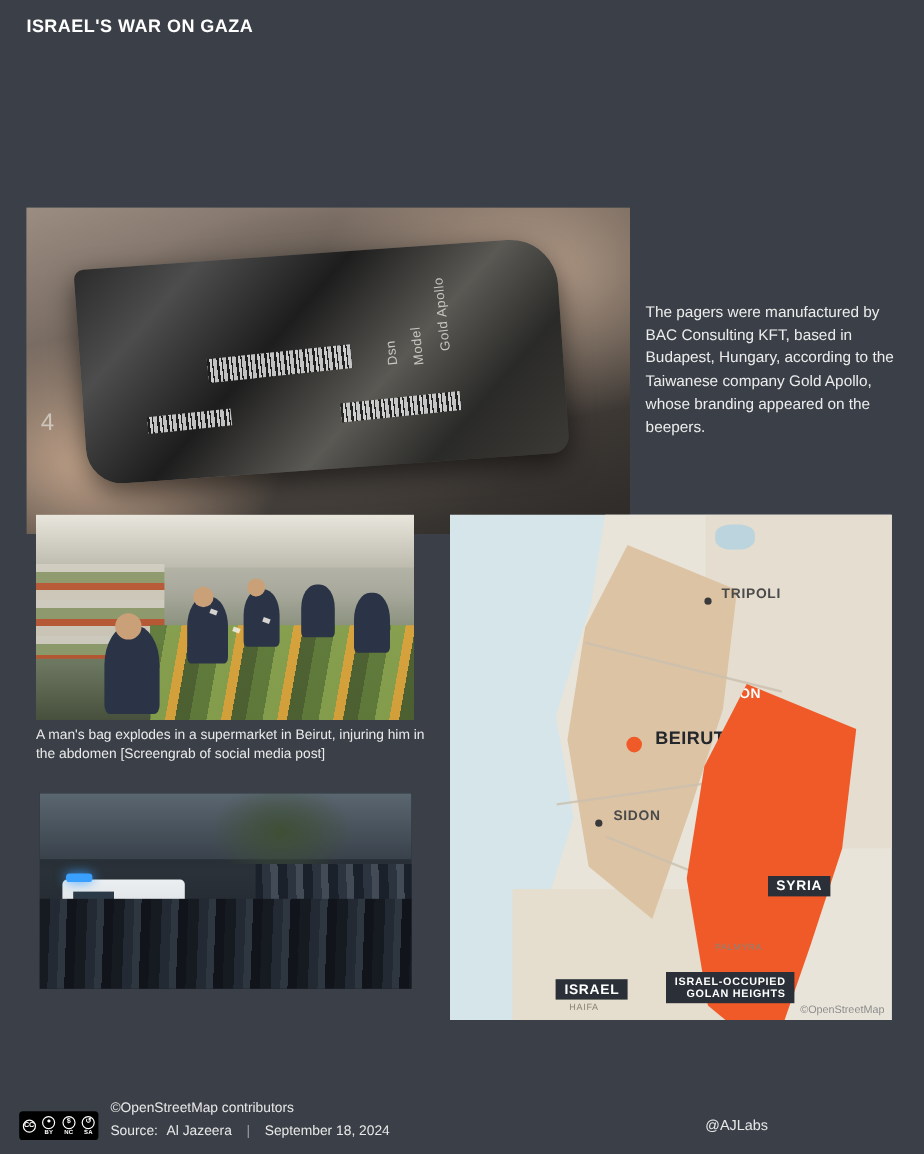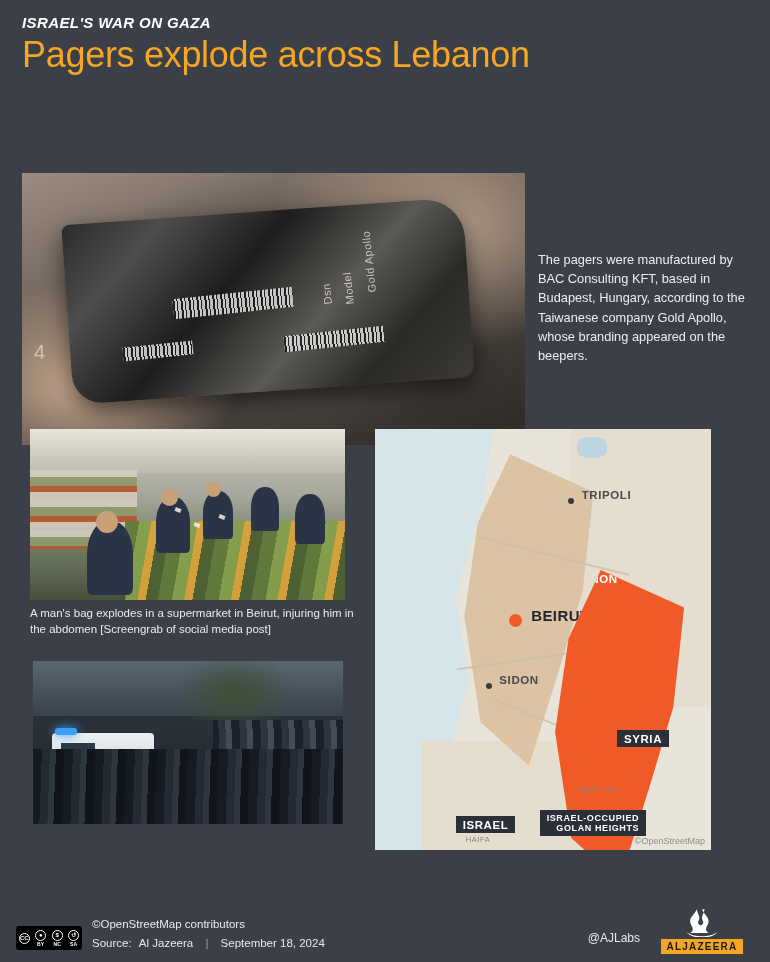--- a/index.html
+++ b/index.html
@@ -10,21 +10,21 @@
     color: #ffffff;
     overflow: hidden;
     position: relative;
   }
   .page { width: 770px; height: 962px; position: relative; }
 
   
   .header { padding: 14px 22px 0 22px; }
   .kicker {
     font-size: 15px; font-weight: bold; letter-spacing: 0.4px;
-    color: #ffffff; text-transform: uppercase; font-style: italic;
+    color: #ffffff; text-transform: uppercase;
   }
   .headline {
     font-size: 36px; font-weight: normal; color: #f5a623;
     line-height: 1.1; margin-top: 4px; letter-spacing: -0.3px;
   }
   .standfirst {
     font-size: 16.5px; line-height: 1.42; color: #f2f2f2;
     margin-top: 10px; max-width: 740px;
   }
 
@@ -160,21 +160,21 @@
     background: repeating-linear-gradient(92deg,#161b22 0 9px,#232a33 9px 17px,#2e3640 17px 23px,#11151b 23px 31px);
   }
   .amb-photo .crowd2 {
     position:absolute; left:58%; top:36%; width:44%; height:50%;
     background: repeating-linear-gradient(88deg,#1b212a 0 8px,#2c3440 8px 15px,#434b56 15px 21px);
   }
   .cap2 { left:33px; top:830px; width:330px; }
 
   
   .map {
-    position:absolute; left:375px; top:429px; width:336px; height:421px;
+    position:absolute; left:375px; top:429px; width:368px; height:421px;
     background:#ffffff; overflow:hidden;
   }
   .map .sea {
     position:absolute; left:0; top:0; width:100%; height:100%;
     background:#d6e5ea;
   }
   .map .land {
     position:absolute; left:18%; top:-5%; width:100%; height:112%;
     background:#e9e4d9;
     clip-path: polygon(18% 0%, 100% 0%, 100% 100%, 6% 100%, 2% 78%, 10% 58%, 6% 40%, 14% 20%);
@@ -262,21 +262,20 @@
     letter-spacing:1.2px; padding:2px 6px;
   }
 </style>
 </head>
 <body>
 
 <div class="page">
 
   <div class="header">
     <div class="kicker">ISRAEL'S WAR ON GAZA</div>
-    <div class="headline">Pagers explode across Lebanon</div>
   </div>
 
   <div class="pager-photo">
     <div class="skin"></div>
     <div class="debris"></div>
     <div class="barcode bc1"></div>
     <div class="barcode bc2"></div>
     <div class="barcode bc3"></div>
     <div class="lbl lblA">Dsn</div>
     <div class="lbl lblB">Model</div>
@@ -378,22 +377,15 @@
 
     <div class="source">
       <span>Source:</span>
       <span style="margin-left:4px;">Al Jazeera</span>
       <span class="sep">|</span>
       <span>September 18, 2024</span>
     </div>
 
     <div class="ajlabs">@AJLabs</div>
 
-    <div class="aj-logo">
-      <svg class="aj-flame" viewBox="0 0 64 44">
-        <path d="M32 2c3 8 10 11 10 18 0 5-4 8-4 12 0 3 2 5 4 6H14c2-1 4-3 4-6 0-4-4-7-4-12C14 13 21 10 24 2c1 6 4 9 4 13 0 3-2 5-2 7 0 2 2 4 4 4s4-2 4-4c0-2-2-4-2-7 0-4 3-7 4-13z" fill="#ffffff"></path>
-        <path d="M8 36c6 5 16 7 24 7s18-2 24-7c-4 6-14 9-24 9S12 42 8 36z" fill="#ffffff"></path>
-      </svg>
-      <div class="aj-word">ALJAZEERA</div>
-    </div>
   </div>
 
 </div>
 
 </body></html>

